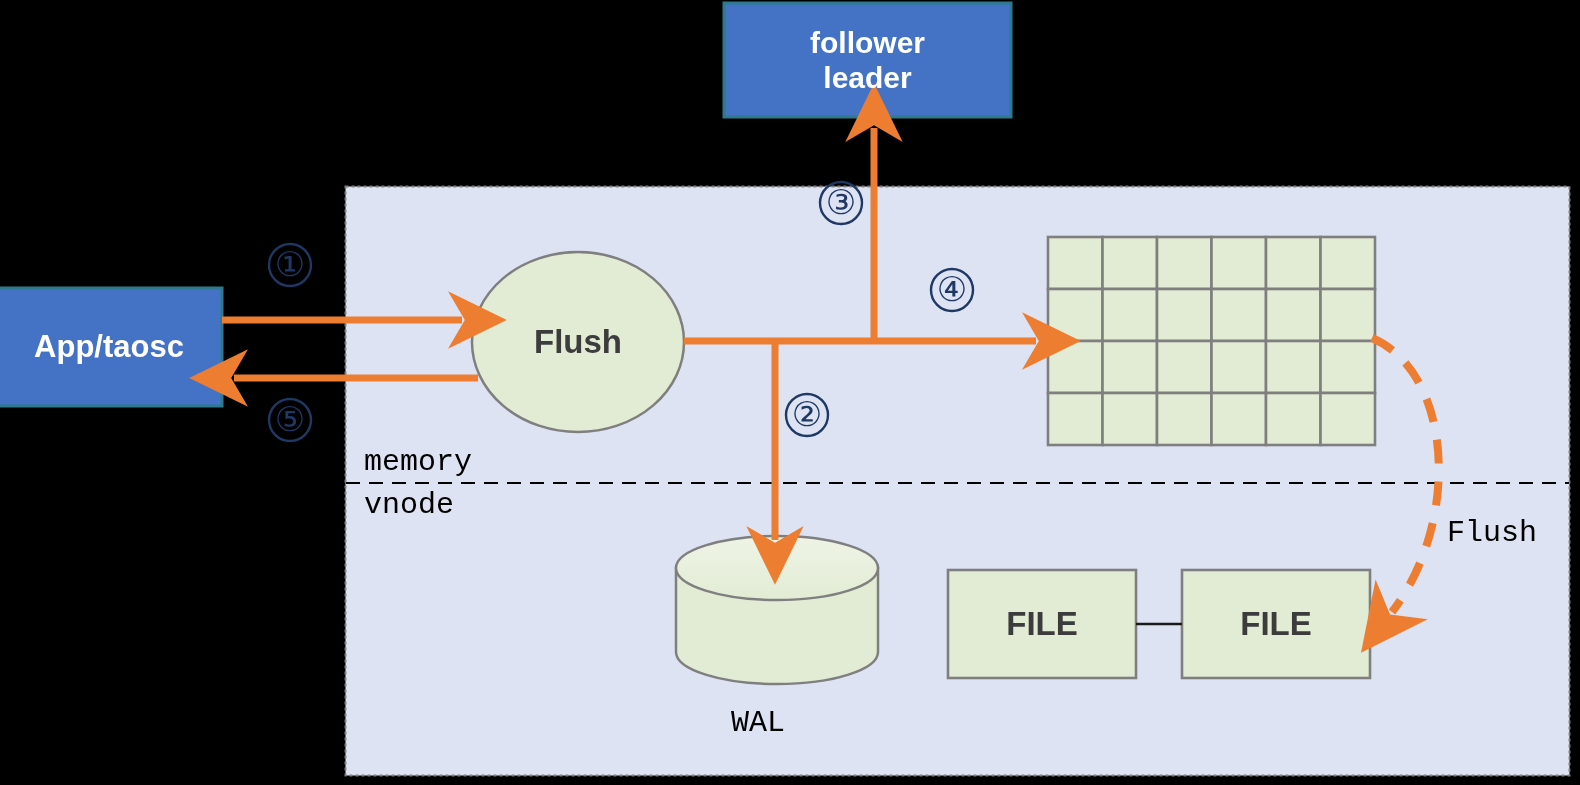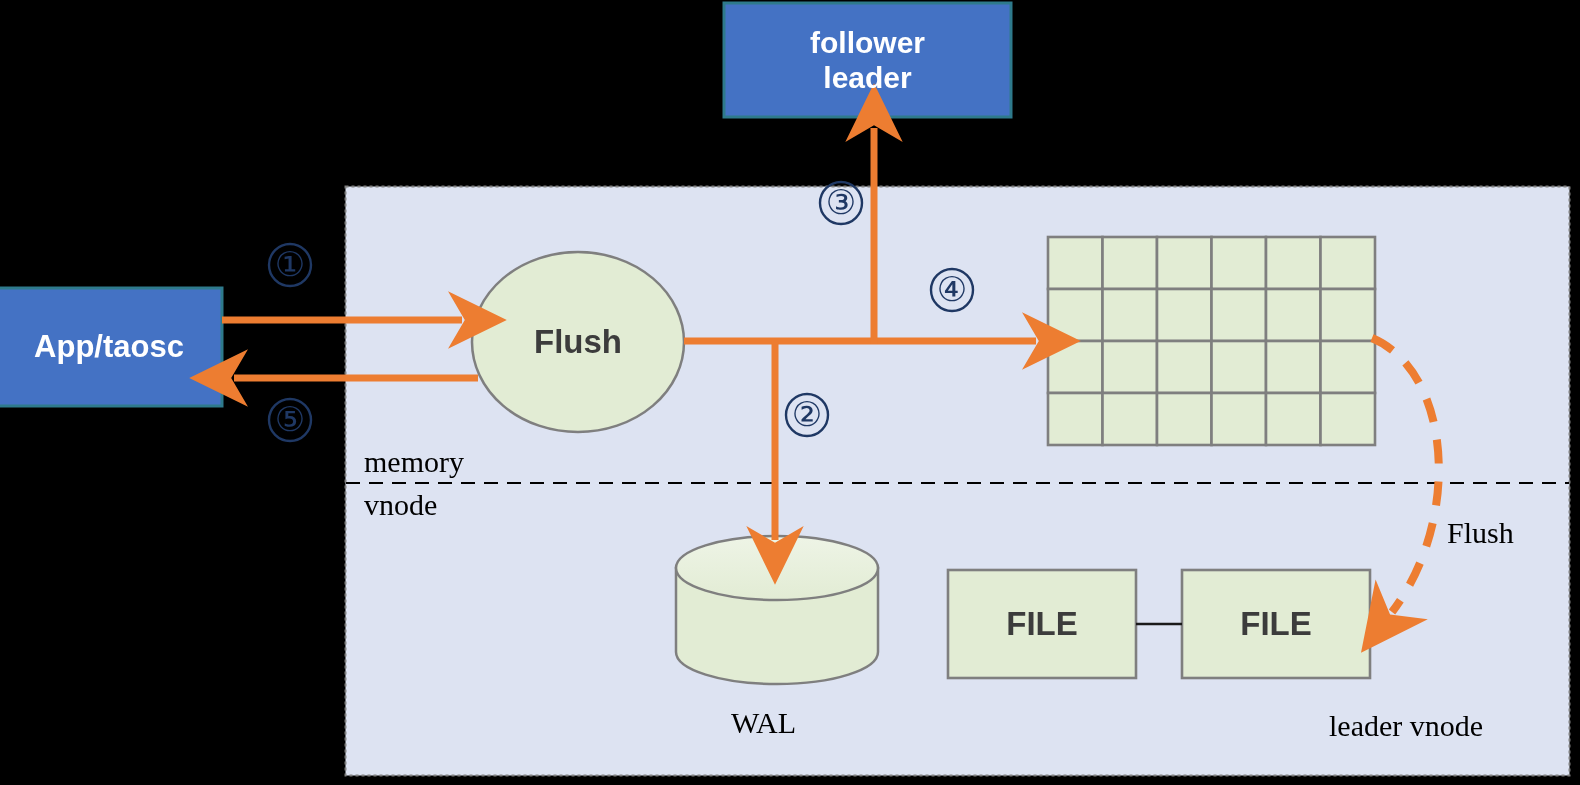--- a/index.html
+++ b/index.html
@@ -4,21 +4,21 @@
 <style>
   html,body{margin:0;padding:0;background:#000;}
   #stage{
     position:relative;
     width:1580px;height:785px;
     background:#000000;
     overflow:hidden;
     font-family:"Liberation Sans", sans-serif;
   }
   #stage svg{position:absolute;left:0;top:0;}
-  .lbl{position:absolute;color:#000;font-family:Liberation Serif, serif;white-space:nowrap;}
+  .lbl{position:absolute;color:#000;font-family:Liberation Mono, monospace;white-space:nowrap;}
   .boxlabel{
     position:absolute;display:flex;align-items:center;justify-content:center;
     color:#ffffff;font-weight:bold;text-align:center;line-height:1.18;
     font-family:"Liberation Sans",sans-serif;pointer-events:none;
   }
   .shapelabel{
     position:absolute;display:flex;align-items:center;justify-content:center;
     color:#3c3c3c;font-weight:bold;text-align:center;
     font-family:"Liberation Sans",sans-serif;pointer-events:none;
   }
@@ -129,21 +129,20 @@
   <div class="shapelabel" style="left:948px;top:570px;width:188px;height:108px;font-size:33px;">FILE</div>
   <div class="shapelabel" style="left:1182px;top:570px;width:188px;height:108px;font-size:33px;">FILE</div>
 
   <div class="lbl" style="left:731px;top:706px;font-size:30px;text-align:right;">WAL</div>
 
   <div class="lbl" style="left:364px;top:445px;font-size:30px;">memory</div>
   <div class="lbl" style="left:364px;top:488px;font-size:30px;">vnode</div>
 
   <div class="lbl" style="left:1447px;top:516px;font-size:30px;">Flush</div>
 
-  <div class="lbl" style="left:1329px;top:709px;font-size:30px;">leader vnode</div>
 
   <div class="circnum" style="left:268px;top:243px;">①</div>
   <div class="circnum" style="left:268px;top:398px;">⑤</div>
   <div class="circnum" style="left:785px;top:393px;">②</div>
   <div class="circnum" style="left:819px;top:181px;">③</div>
   <div class="circnum" style="left:930px;top:268px;">④</div>
 
 </div>
 
 </body></html>

